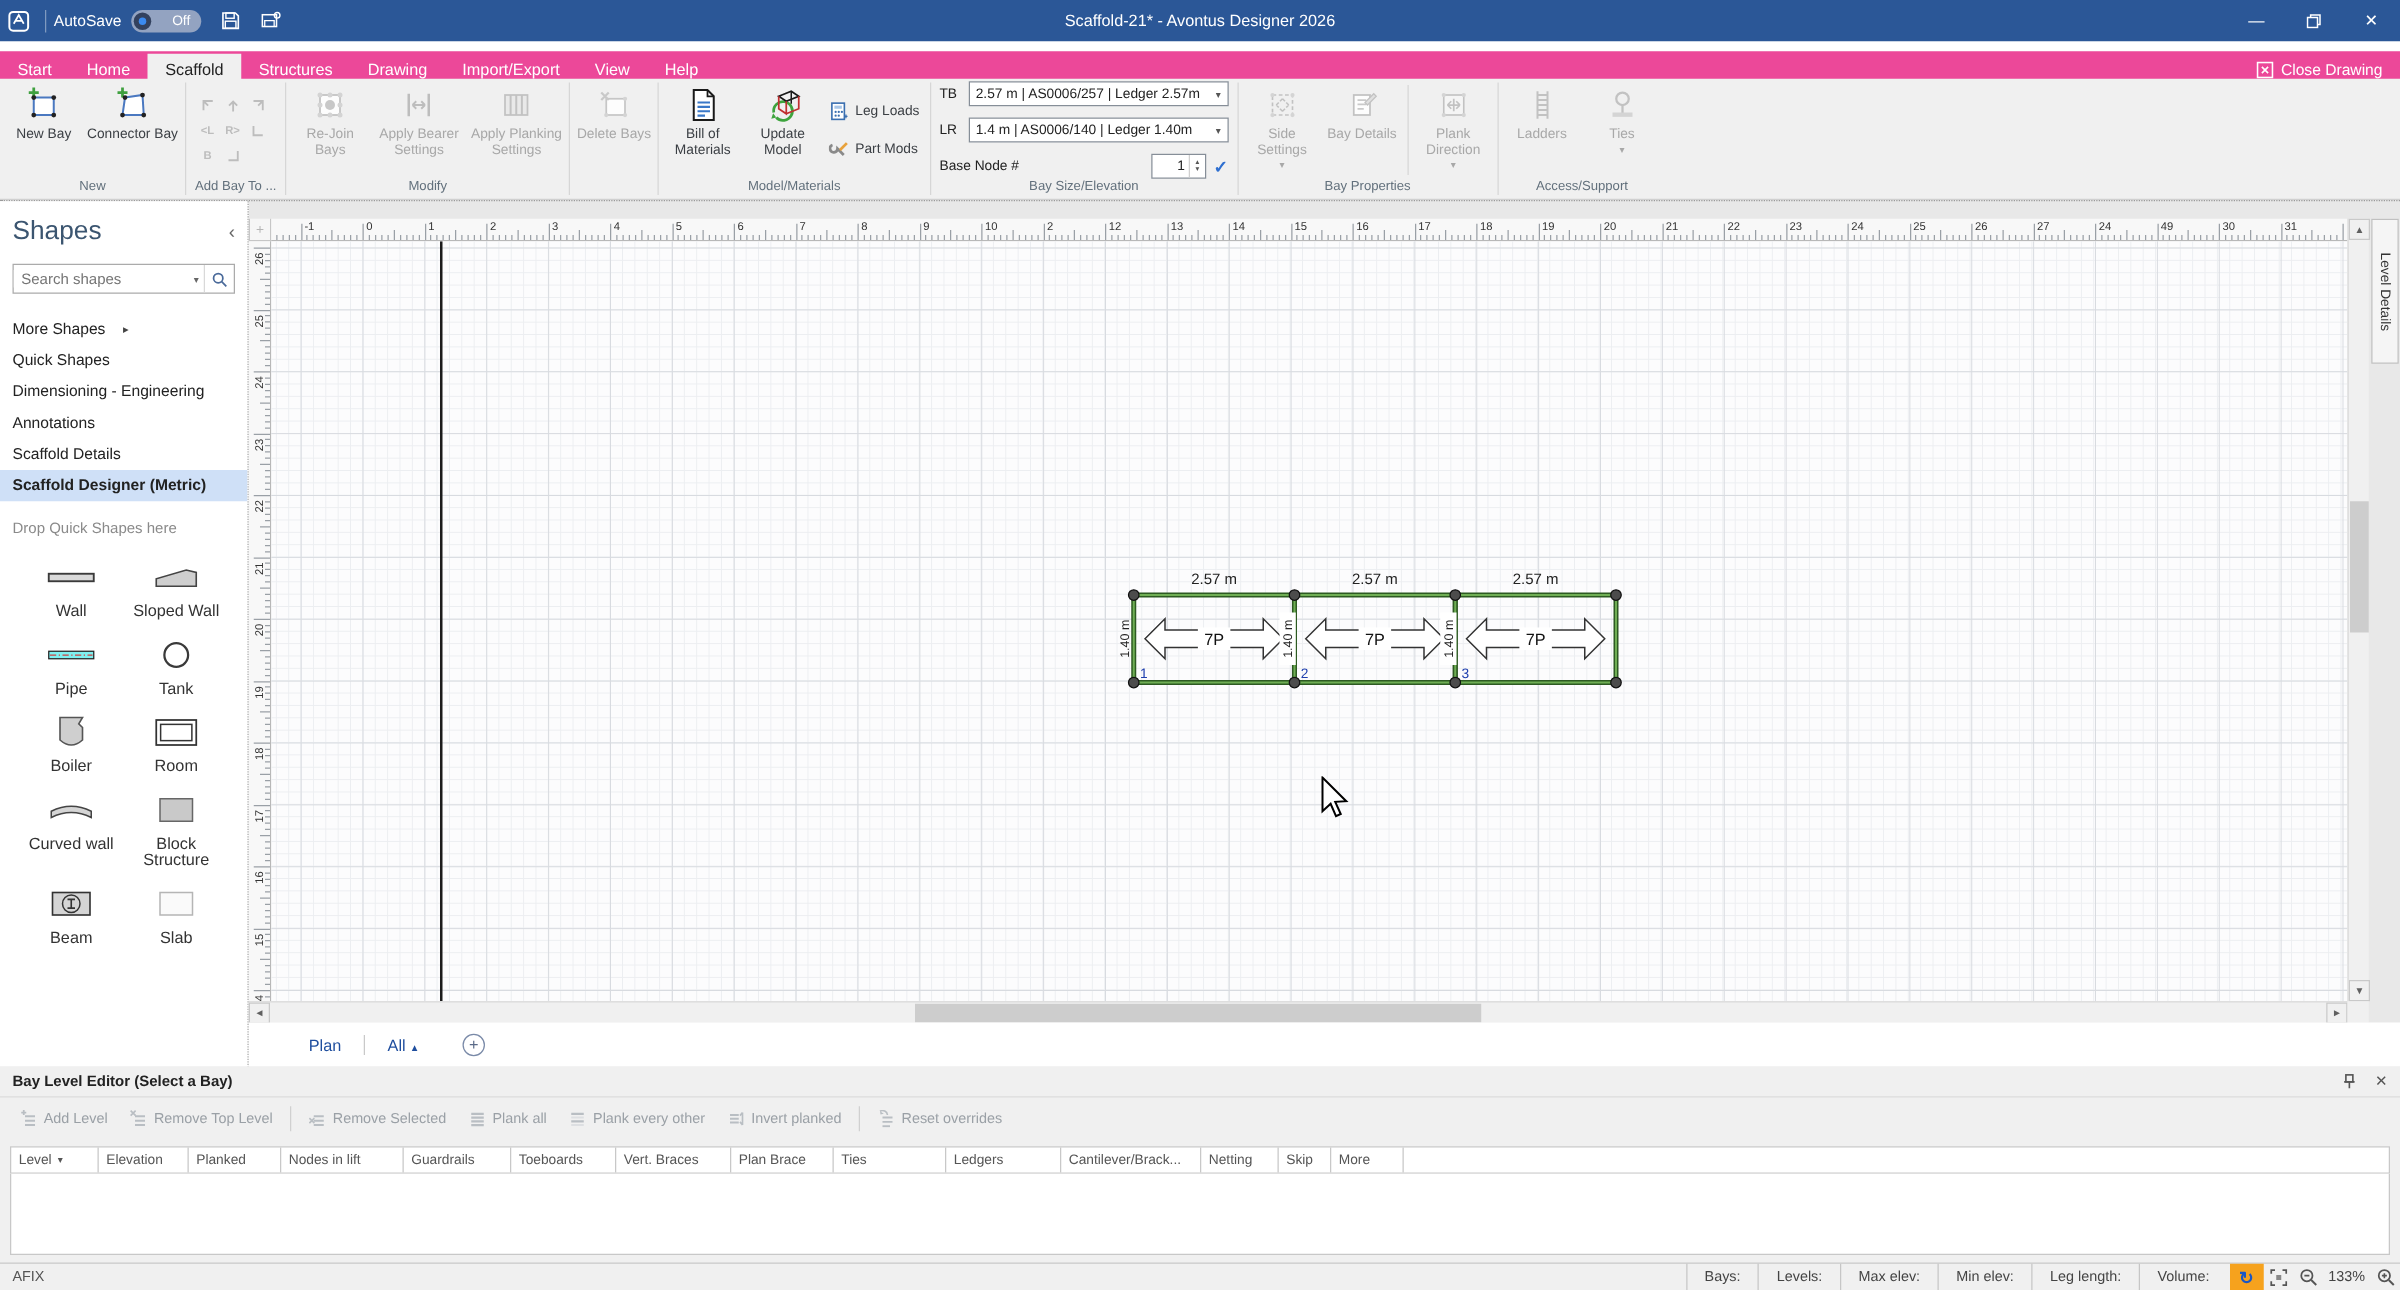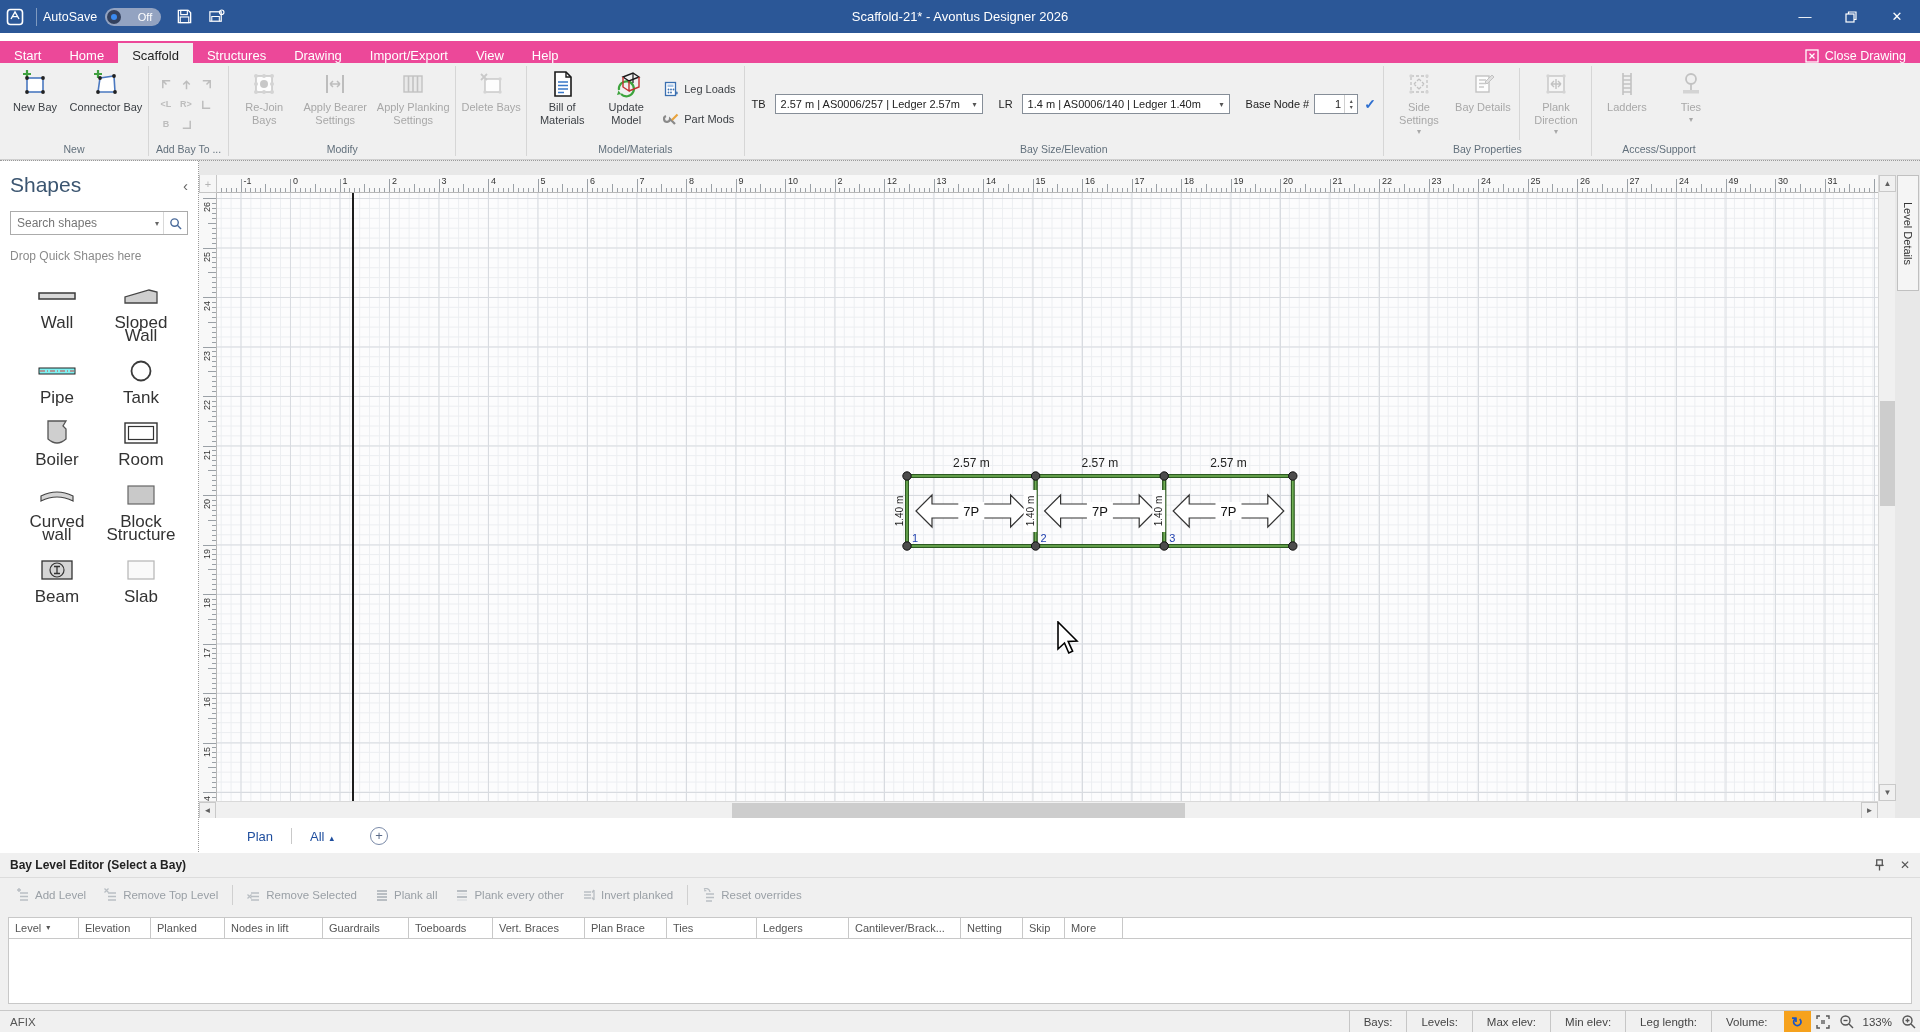--- a/index.html
+++ b/index.html
@@ -33,21 +33,21 @@
 .rsep{width:1px;background:#d6d6d6;margin:3px 0}
 .rbtn{width:64px;display:flex;flex-direction:column;align-items:center;padding-top:2px;font-size:11px;line-height:12.5px;text-align:center;color:#3b3f44}
 .rbtn .ric{height:34px;display:flex;align-items:center;justify-content:center}
 .rbtn.dis{color:#a8a8a8}
 .wbtn{width:78px}
 .sbtn{display:flex;align-items:center;gap:5px;font-size:11px;height:24px;padding:0 5px;color:#3b3f44;white-space:nowrap}
 .sbtn.dis{color:#a8a8a8}
 .scol{display:flex;flex-direction:column;justify-content:center;gap:6px}
 .minigrid{display:grid;grid-template-columns:20px 20px 20px;grid-template-rows:20px 20px 20px;align-content:center;margin:0 4px}
 .mini{display:flex;align-items:center;justify-content:center;color:#bdbdbd;font-size:9px;font-weight:bold}
-.frows{display:flex;flex-direction:row;justify-content:space-between;gap:16px;padding:0 4px}
+.frows{display:flex;flex-direction:column;justify-content:space-between;gap:3px;padding:0 4px}
 .frow{display:flex;align-items:center;gap:5px;font-size:11px;color:#222}
 .flbl{width:18px}
 .combo{width:208px;height:20px;border:1px solid #868e98;background:#fff;display:flex;align-items:center;padding:0 5px;font-size:11px;white-space:nowrap;overflow:hidden}
 .combo .caret{margin-left:auto;color:#555;font-size:8px}
 .basewrap{display:flex;align-items:center;gap:6px;margin-left:auto}
 .spin{width:44px;height:20px;border:1px solid #868e98;background:#fff;display:flex;align-items:center}
 .spinval{flex:1;text-align:right;padding-right:3px;font-size:11px}
 .spinarrows{width:13px;height:100%;display:flex;flex-direction:column;align-items:center;justify-content:center;font-size:6px;color:#555;border-left:1px solid #d0d0d0;line-height:6px}
 .chk{color:#2e6fd0;font-size:14px;font-weight:bold}
 
@@ -61,21 +61,21 @@
 .sb-caret{color:#666;font-size:8px;padding:0 4px}
 .sb-mag{width:24px;height:100%;display:flex;align-items:center;justify-content:center;border-left:1px solid #d9d9d9}
 .cats{margin-top:16px}
 .cat{height:25px;line-height:25px;padding-left:10px;font-size:12.5px;color:#222;display:flex;align-items:center;gap:14px}
 .cat .arr{font-size:9px;color:#444}
 .cat.sel{background:#cfe0f7;font-weight:bold}
 .drophint{color:#8a8a8a;font-size:12px;padding:14px 0 0 10px}
 .shapegrid{display:grid;grid-template-columns:84px 84px;justify-content:center;margin-top:18px;row-gap:14px}
 .shape{display:flex;flex-direction:column;align-items:center;gap:5px}
 .shape .sic{height:30px;display:flex;align-items:center;justify-content:center}
-.shape .slbl{font-size:17px;color:#333;text-align:center;line-height:13px}
+.shape .slbl{font-size:13px;color:#333;text-align:center;line-height:13px}
 
 .corner{position:absolute;left:199px;top:14px;width:18px;height:18px;background:#f6f6f6;border:1px solid #c6c6c6;border-top:none;color:#b5b5b5;font-size:11px;display:flex;align-items:center;justify-content:center}
 .hruler{position:absolute;left:217px;top:14px;width:1661px;height:18px;background:#f8f8f8;border-bottom:1px solid #b8b8b8;overflow:hidden}
 .vruler{position:absolute;left:199px;top:32px;width:18px;height:608px;background:#f8f8f8;border-right:1px solid #b8b8b8;overflow:hidden}
 .ht{position:absolute;bottom:0;width:1px;background:#9aa0a6}
 .hlab{position:absolute;top:1px;font-size:9px;color:#333}
 .vt{position:absolute;right:0;height:1px;background:#9aa0a6}
 .vlab{position:absolute;left:1px;width:14px;font-size:9px;color:#333;transform:rotate(-90deg)}
 .grid{position:absolute;left:217px;top:32px;width:1661px;height:608px;background-color:#fcfcfd;overflow:hidden;
  background-image:linear-gradient(to right,#d8dbe0 1px,transparent 1px),linear-gradient(to bottom,#d8dbe0 1px,transparent 1px),
@@ -490,20 +490,31 @@
     </div>
     <div class="searchbox">
       <input type="text" placeholder="Search shapes" style="">
       <span class="sb-caret">▾</span>
       <span class="sb-mag">
         <svg width="13" height="13" viewBox="0 0 14 14">
             <circle cx="6" cy="6" r="4" fill="none" stroke="#4a6a9a" stroke-width="1.5"></circle>
             <path d="M9,9 L13,13" stroke="#4a6a9a" stroke-width="1.5"></path>
           </svg>
       </span>
+    </div>
+    <div class="cats">
+      <div class="cat">
+          <span>More Shapes</span>
+          <span class="arr">▸</span>
+        </div>
+      <div class="cat">Quick Shapes</div>
+      <div class="cat">Dimensioning - Engineering</div>
+      <div class="cat">Annotations</div>
+      <div class="cat">Scaffold Details</div>
+      <div class="cat sel">Scaffold Designer (Metric)</div>
     </div>
     <div class="drophint">Drop Quick Shapes here</div>
     <div class="shapegrid">
       <div class="shape">
         <span class="sic">
             <svg width="40" height="20" viewBox="0 0 40 20">
               <rect x="2" y="7" width="36" height="6" fill="#d9d9d9" stroke="#3a3a3a" stroke-width="1.5"></rect>
             </svg>
           </span>
         <span class="slbl">Wall</span>

